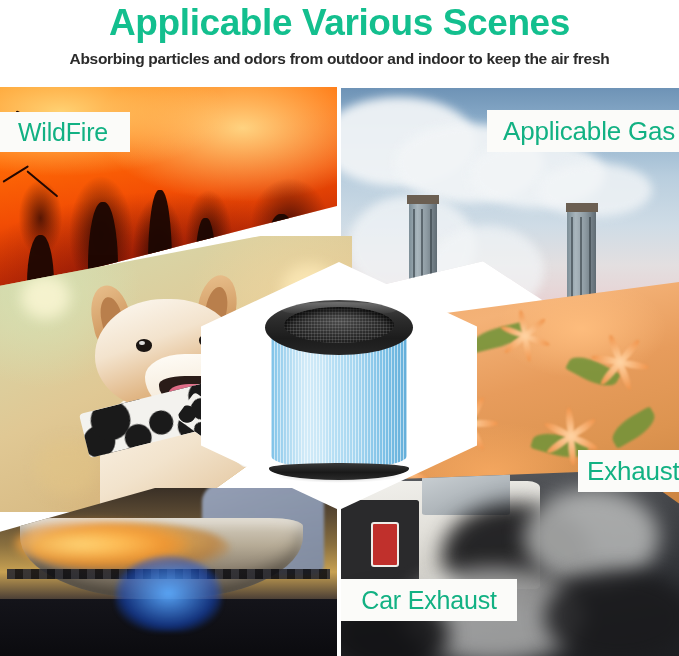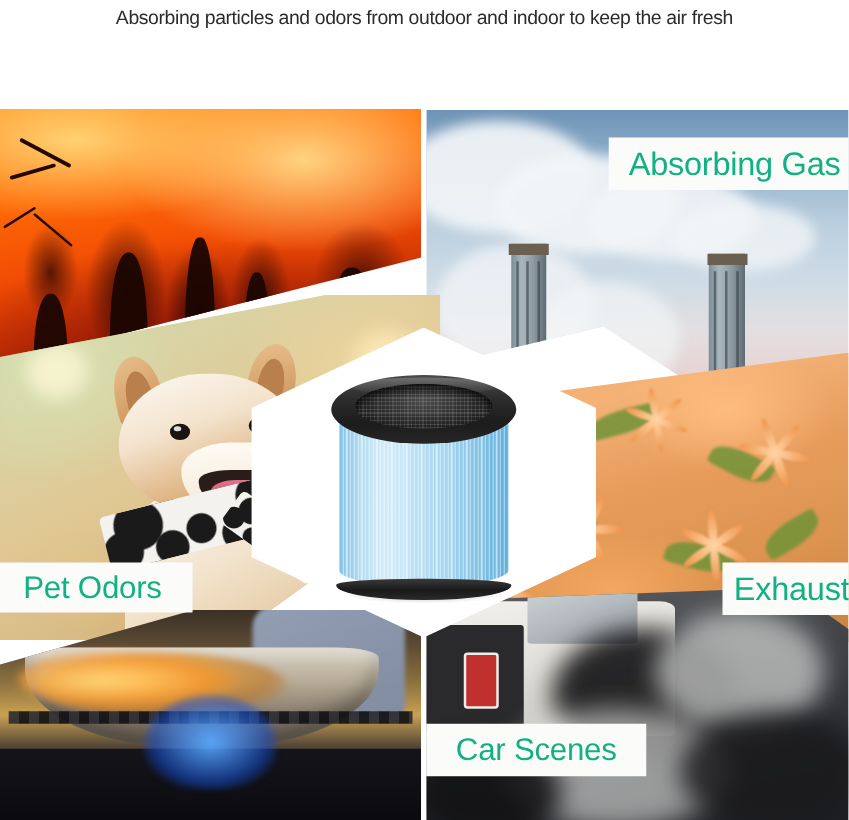--- a/index.html
+++ b/index.html
@@ -14,21 +14,21 @@
   .header{position:absolute;left:0;top:0;width:679px;height:87px;background:#fff;z-index:40;text-align:center;}
   .title{
     margin:0;padding-top:2px;
     font-size:37px;line-height:42px;font-weight:bold;
     letter-spacing:-0.4px;
     color:#13bf8e;
     font-family:"Liberation Sans", sans-serif;
   }
   .subtitle{
     margin:0;padding-top:5px;
-    font-size:15.5px;line-height:20px;color:#2b2b2b;font-weight:400;
+    font-size:15.5px;line-height:20px;color:#2b2b2b;font-weight:700;
     letter-spacing:-0.3px;
   }
 
   
   .panel{position:absolute;overflow:hidden;background:#ccc;}
 
   
   #p-wildfire{
     left:0;top:87px;width:337px;height:205px;
     clip-path:polygon(0 0, 100% 0, 100% 58%, 0 100%);
@@ -202,20 +202,21 @@
   #c-pollen{left:578px;top:450px;width:101px;height:42px;justify-content:flex-start;padding-left:9px;font-size:26px;}
   #c-cooking{left:143px;top:579px;width:191px;height:42px;justify-content:center;font-size:25px;}
   #c-car{left:341px;top:579px;width:176px;height:42px;justify-content:center;font-size:25px;}
 </style>
 </head>
 <body>
 
 <div class="stage">
 
   <div class="header">
+    <h1 class="title">Applicable Various Scenes</h1>
     <p class="subtitle">Absorbing particles and odors from outdoor and indoor to keep the air fresh</p>
   </div>
 
   <div class="panel" id="p-wildfire">
     <div class="fire-dark"></div>
     <div class="tree" style="left:26%;bottom:-8%;width:9%;height:52%;"></div>
     <div class="tree" style="left:44%;bottom:-10%;width:7%;height:60%;"></div>
     <div class="tree" style="left:58%;bottom:-8%;width:6%;height:44%;"></div>
     <div class="tree" style="left:8%;bottom:-12%;width:8%;height:40%;"></div>
     <div class="tree" style="left:78%;bottom:-14%;width:11%;height:52%;"></div>
@@ -374,26 +375,26 @@
     <div class="f-body">
       <div class="f-body-sheen"></div>
     </div>
     <div class="f-base"></div>
     <div class="f-cap">
       <div class="f-cap-hl"></div>
       <div class="f-cap-hole"></div>
     </div>
   </div>
 
+  <div class="chip" id="c-wildfire">
+    <span>WildFire</span>
+  </div>
   <div class="chip" id="c-industrial">
-    <span>Absorbing Gas</span>
-  </div>
-  <div class="chip" id="c-pet">
-    <span>Pet Odors</span>
+    <span>Applicable Gas</span>
   </div>
   <div class="chip" id="c-pollen">
     <span>Exhaust</span>
   </div>
   <div class="chip" id="c-car">
-    <span>Car Scenes</span>
+    <span>Car Exhaust</span>
   </div>
 
 </div>
 
 </body></html>

